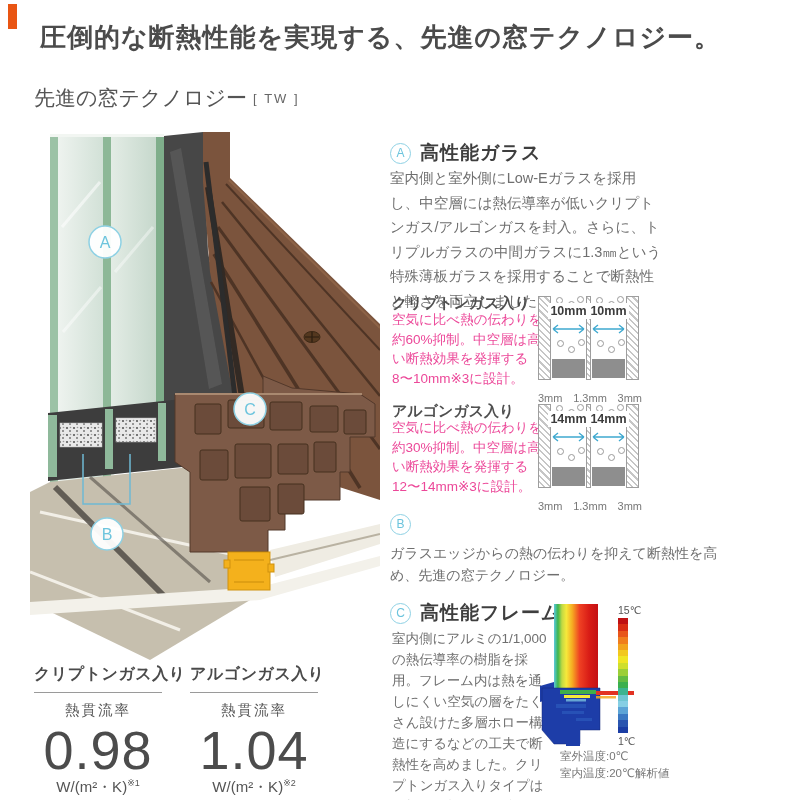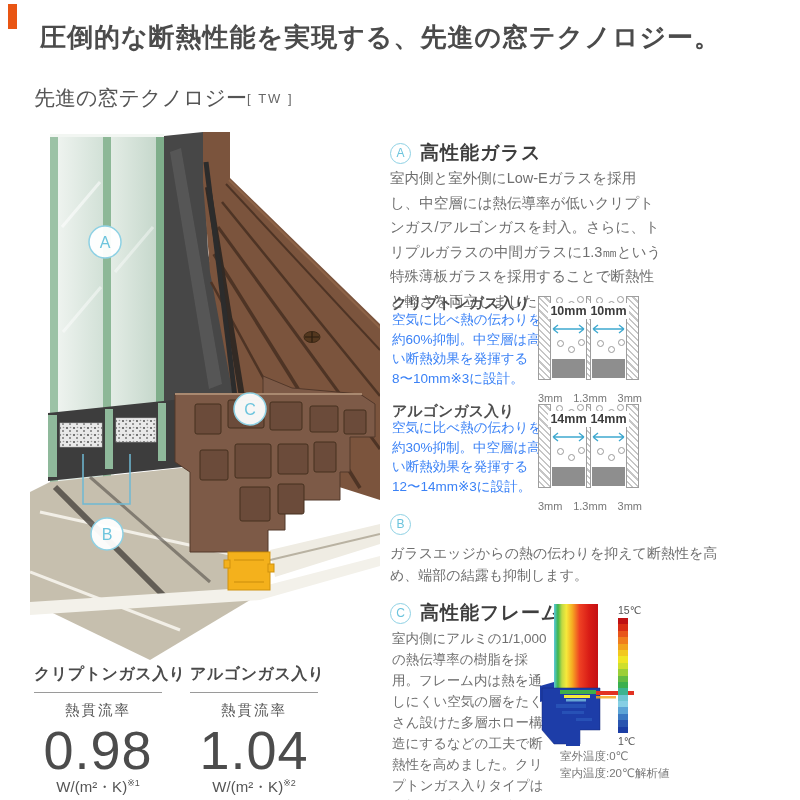--- a/index.html
+++ b/index.html
@@ -4,31 +4,31 @@
 <style>
   html,body{margin:0;padding:0;background:#fff;}
   body{width:800px;height:800px;position:relative;overflow:hidden;
        font-family:"Liberation Sans","DejaVu Sans",sans-serif;color:#4a4a4a;}
   .abs{position:absolute;}
 
   
   #accent-bar{left:8px;top:4px;width:9px;height:25px;background:#e95513;}
   #page-title{left:34px;top:14px;font-size:26px;font-weight:bold;color:#4b4b4b;letter-spacing:1px;}
   #subtitle{left:34px;top:84px;font-size:21px;color:#555;}
-  #subtitle .tag{font-size:13px;color:#666;letter-spacing:2px;margin-left:0;position:relative;top:-2px;}
+  #subtitle .tag{font-size:13px;color:#666;letter-spacing:2px;margin-left:6px;position:relative;top:-2px;}
 
   
   .sec-head{display:flex;align-items:center;gap:9px;}
   .letter-badge{width:19px;height:19px;border-radius:50%;border:1.5px solid #8ed1e4;color:#6cc4dd;
     font-size:12px;line-height:19px;text-align:center;flex:0 0 auto;background:#fff;}
   .sec-title{font-size:19px;font-weight:bold;color:#3e3e3e;letter-spacing:1px;}
   .para{color:#6f6f6f;}
   #secA-body{left:390px;top:166px;width:274px;font-size:14.5px;line-height:24.5px;}
   .sub-name{font-size:15px;font-weight:bold;color:#4f4f4f;}
-  .sub-body{font-size:13.5px;line-height:19.5px;width:156px;color:#3b82f6;}
+  .sub-body{font-size:13.5px;line-height:19.5px;width:156px;color:#ec4899;}
 
   
   .gas-diagram{width:104px;}
   .gd-panes{display:flex;height:84px;}
   .gd-pane{width:11px;height:82px;border:1px solid #9e9e9e;
     background:repeating-linear-gradient(45deg,#fff 0 3px,#c6c6c6 3px 4.5px);}
   .gd-pane.thin{width:3px;}
   .gd-cell{width:35px;height:84px;position:relative;}
   .gd-spacer{position:absolute;bottom:2px;left:1px;right:1px;height:19px;background:#8e8e8e;}
   .gd-gap-label{position:absolute;top:7px;left:-3px;right:-3px;text-align:center;
@@ -263,21 +263,21 @@
   <div class="gd-labels">
     <span>3mm</span>
     <span>1.3mm</span>
     <span>3mm</span>
   </div>
 </div>
 
 <div class="abs sec-head" style="left:390px;top:514px;">
   <span class="letter-badge">B</span>
 </div>
-<p class="abs para" style="left:390px;top:542px;width:330px;font-size:14px;line-height:22px;margin:0;">ガラスエッジからの熱の伝わりを抑えて断熱性を高め、端部の結露も抑制します。</p>
+<p class="abs para" style="left:390px;top:542px;width:330px;font-size:14px;line-height:22px;margin:0;">ガラスエッジからの熱の伝わりを抑えて断熱性を高め、先進の窓テクノロジー。</p>
 
 <div class="abs sec-head" style="left:390px;top:600px;">
   <span class="letter-badge">C</span>
   <span class="sec-title">高性能フレーム</span>
 </div>
 <p class="abs para" style="left:392px;top:628px;width:156px;font-size:13.5px;line-height:21px;margin:0;">室内側にアルミの1/1,000の熱伝導率の樹脂を採用。フレーム内は熱を通しにくい空気の層をたくさん設けた多層ホロー構造にするなどの工夫で断熱性を高めました。クリプトンガス入りタイプは一部に断熱材※4を入れ、さらに高断熱化を図っています。</p>
 
 <svg class="abs" style="left:536px;top:602px;" width="102" height="148" viewBox="0 0 102 148">
   <defs>
     <linearGradient id="tg" x1="0" y1="0" x2="1" y2="0">

